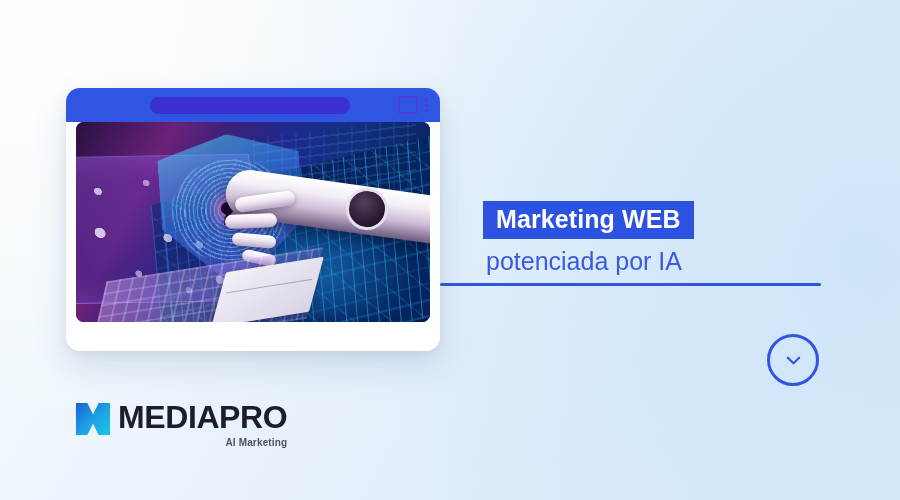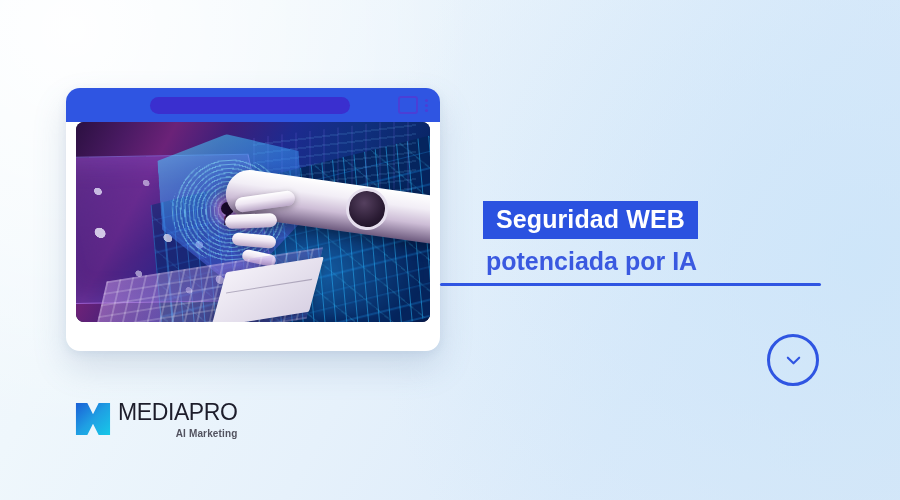--- a/index.html
+++ b/index.html
@@ -323,21 +323,21 @@
     letter-spacing: 0.1px;
     padding: 6px 13px 7px 13px;
     line-height: 1.0;
     white-space: nowrap;
   }
   .subtitle {
     margin-top: 9px;
     padding-left: 3px;
     color: #3a59e0;
     font-size: 25px;
-    font-weight: bold;
+    font-weight: normal;
     line-height: 1.08;
     white-space: nowrap;
   }
   .rule {
     position: absolute;
     left: 440px;
     top: 283px;
     width: 381px;
     height: 3px;
     background: #2f55e2;
@@ -379,22 +379,22 @@
     height: 36px;
     flex: 0 0 auto;
   }
   .logo-text {
     margin-left: 6px;
     display: flex;
     flex-direction: column;
     align-items: flex-end;
   }
   .logo-word {
-    font-size: 23px;
-    font-weight: normal;
+    font-size: 32px;
+    font-weight: bold;
     color: #1d1d2b;
     letter-spacing: -0.4px;
     line-height: 1.0;
   }
   .logo-tag {
     font-size: 10px;
     font-weight: bold;
     color: #52525f;
     letter-spacing: 0.15px;
     margin-top: 4px;
@@ -437,21 +437,21 @@
         <div class="finger f2"></div>
         <div class="finger f3"></div>
         <div class="finger f4"></div>
         <div class="laptop-base"></div>
         <div class="touchpad"></div>
       </div>
     </div>
   </div>
 
   <div class="headline">
-    <div class="title-badge">Seguridad WEB</div>
+    <div class="title-badge">Marketing WEB</div>
     <div class="subtitle">potenciada por IA</div>
   </div>
   <div class="rule"></div>
 
   <div class="scroll-btn">
     <svg class="chev" viewBox="0 0 24 24" fill="none">
       <path d="M4 8 L12 16 L20 8" stroke="#2f55e2" stroke-width="3" stroke-linecap="round" stroke-linejoin="round"></path>
     </svg>
   </div>
 

